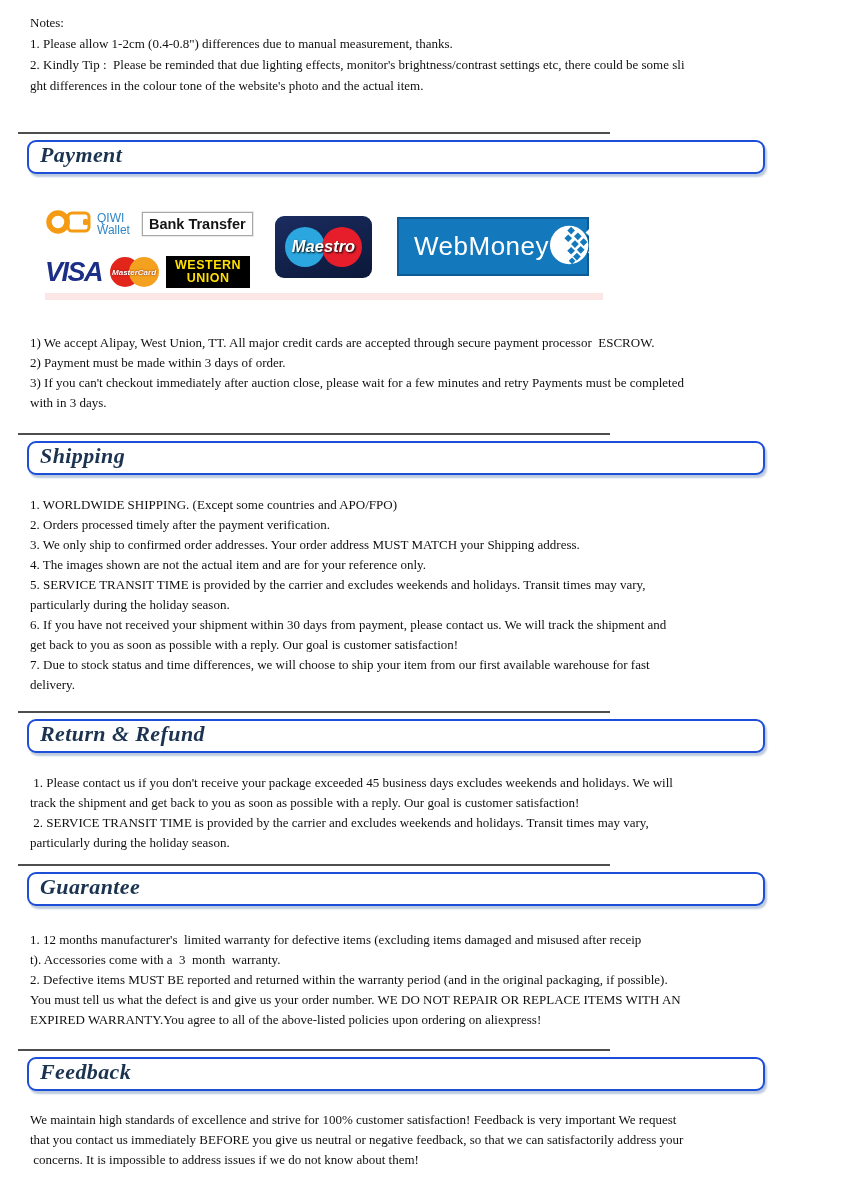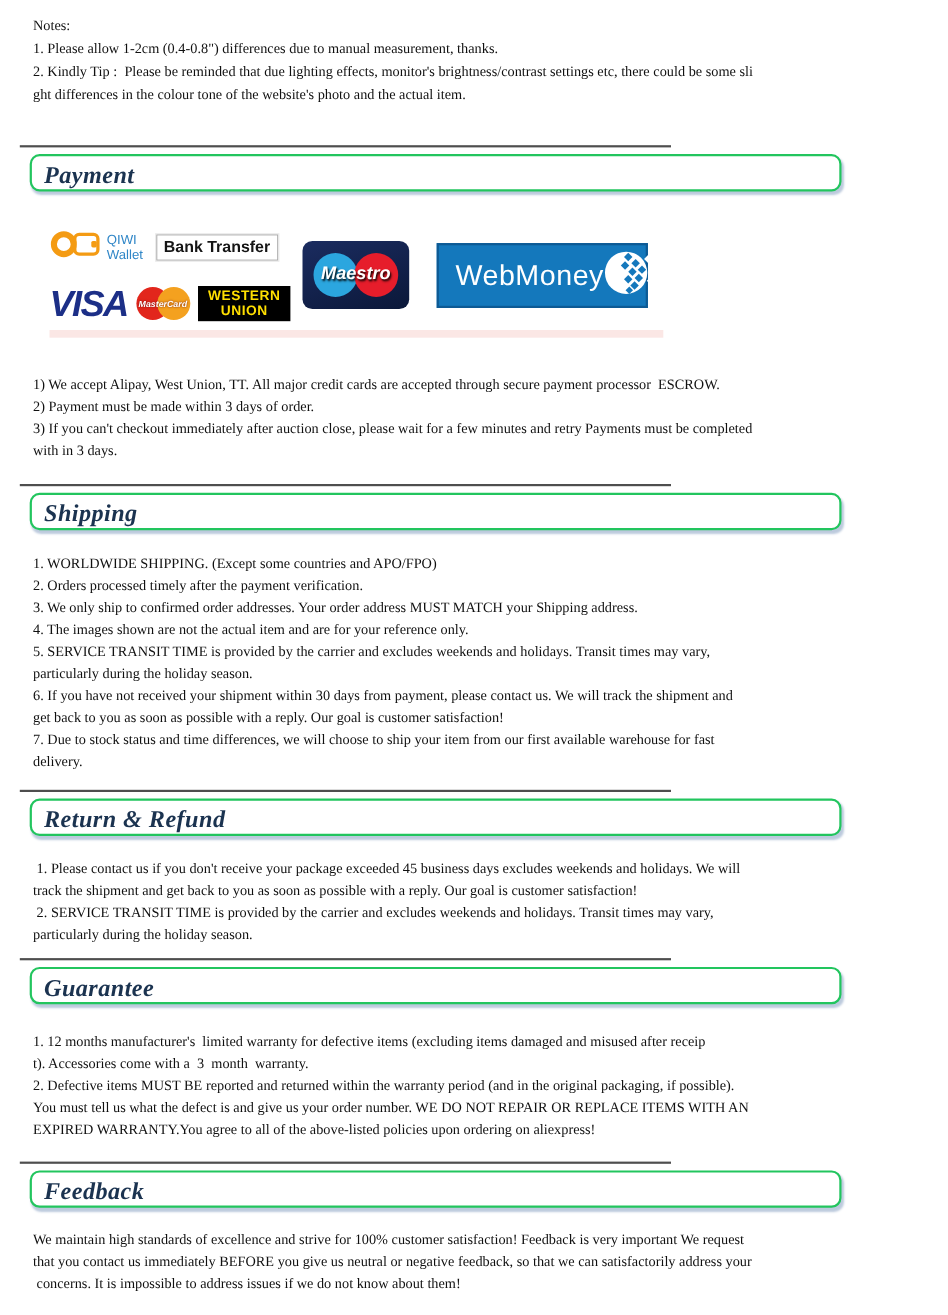--- a/index.html
+++ b/index.html
@@ -4,35 +4,35 @@
 <style>
   html,body{margin:0;padding:0;background:#fff;}
   body{width:862px;min-height:1195px;font-family:"Liberation Serif",serif;color:#111;}
   .page{padding-top:12px;}
   .tline{white-space:pre;font-size:13px;line-height:20px;color:#101010;}
   .notes{margin-left:30px;}
   .notes .tline{line-height:21px;}
   .content{margin-left:30px;}
 
   .section-line{height:2px;background:#4e4e4e;margin-left:18px;width:592px;}
-  .header-box{margin-left:27px;width:738px;height:34px;box-sizing:border-box;border:2px solid #22c55e;
-    border-radius:9px;background:#fff;box-shadow:2px 3px 2px #bccadd;display:flex;align-items:flex-end;margin-top:6px;}
+  .header-box{margin-left:27px;width:738px;height:34px;box-sizing:border-box;border:2px solid #1d4ed8;
+    border-radius:9px;background:#fff;box-shadow:2px 3px 2px #bccadd;display:flex;align-items:flex-start;margin-top:6px;}
   .header-title{font-style:italic;font-weight:bold;font-size:22px;color:#1b3350;padding-left:11px;letter-spacing:.4px;
     font-family:"Liberation Serif",serif;}
 
   
   .logos-wrap{margin:31px 0 0 45px;width:558px;}
   .logos{display:flex;align-items:center;}
   .logos-left{display:flex;flex-direction:column;gap:13px;width:208px;}
   .lrow{display:flex;align-items:center;}
   .qiwi{display:flex;align-items:center;}
   .qiwi-text{font-family:"Liberation Sans",sans-serif;font-size:12px;line-height:12.5px;color:#2f86c7;margin-left:2px;}
   .bank{border:1px solid #a8a8a8;outline:1px solid #e9e9e9;background:#fff;padding:3px 6px;margin-left:12px;
     font-family:"Liberation Sans",sans-serif;font-weight:bold;font-size:14.5px;color:#151515;white-space:nowrap;}
-  .visa{font-family:"Liberation Sans",sans-serif;font-style:italic;font-weight:bold;font-size:33px;color:#1c2f87;letter-spacing:-1.5px;}
+  .visa{font-family:"Liberation Sans",sans-serif;font-style:italic;font-weight:bold;font-size:27px;color:#1c2f87;letter-spacing:-1.5px;}
   .mc{position:relative;width:50px;height:32px;margin-left:7px;flex:none;}
   .mc .c1{position:absolute;left:1px;top:1px;width:30px;height:30px;border-radius:50%;background:#e2261c;}
   .mc .c2{position:absolute;left:20px;top:1px;width:30px;height:30px;border-radius:50%;background:#f4a11f;}
   .mc .mclabel{position:absolute;z-index:2;top:12px;left:0;width:50px;text-align:center;
     font-family:"Liberation Sans",sans-serif;font-style:italic;font-weight:bold;font-size:8px;color:#fff;text-shadow:0 0 2px #6d0f0f;}
   .wu{background:#000;color:#ffdf00;width:84px;height:32px;margin-left:7px;display:flex;flex-direction:column;
     justify-content:center;align-items:center;font-family:"Liberation Sans",sans-serif;font-weight:800;
     font-size:12.5px;line-height:13px;letter-spacing:.5px;flex:none;}
   .maestro{margin-left:22px;width:97px;height:62px;border-radius:9px;background:linear-gradient(160deg,#1b2c60,#0b1839);
     position:relative;overflow:hidden;flex:none;}

